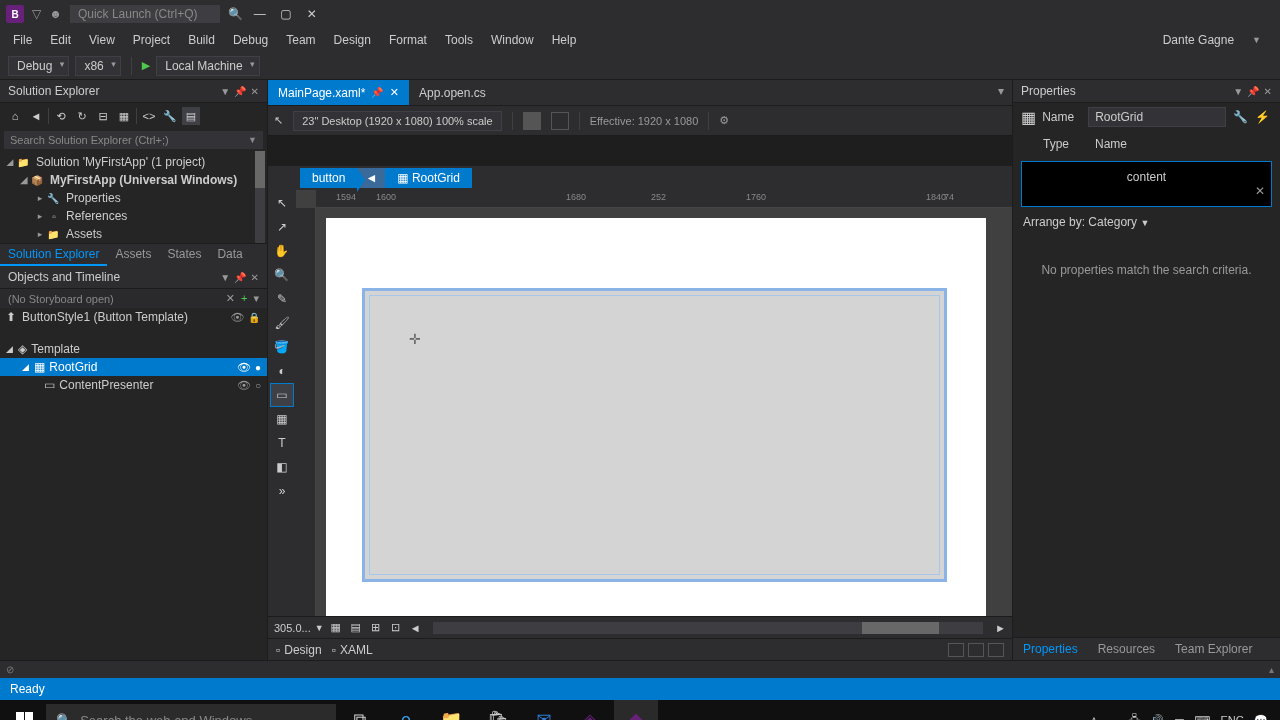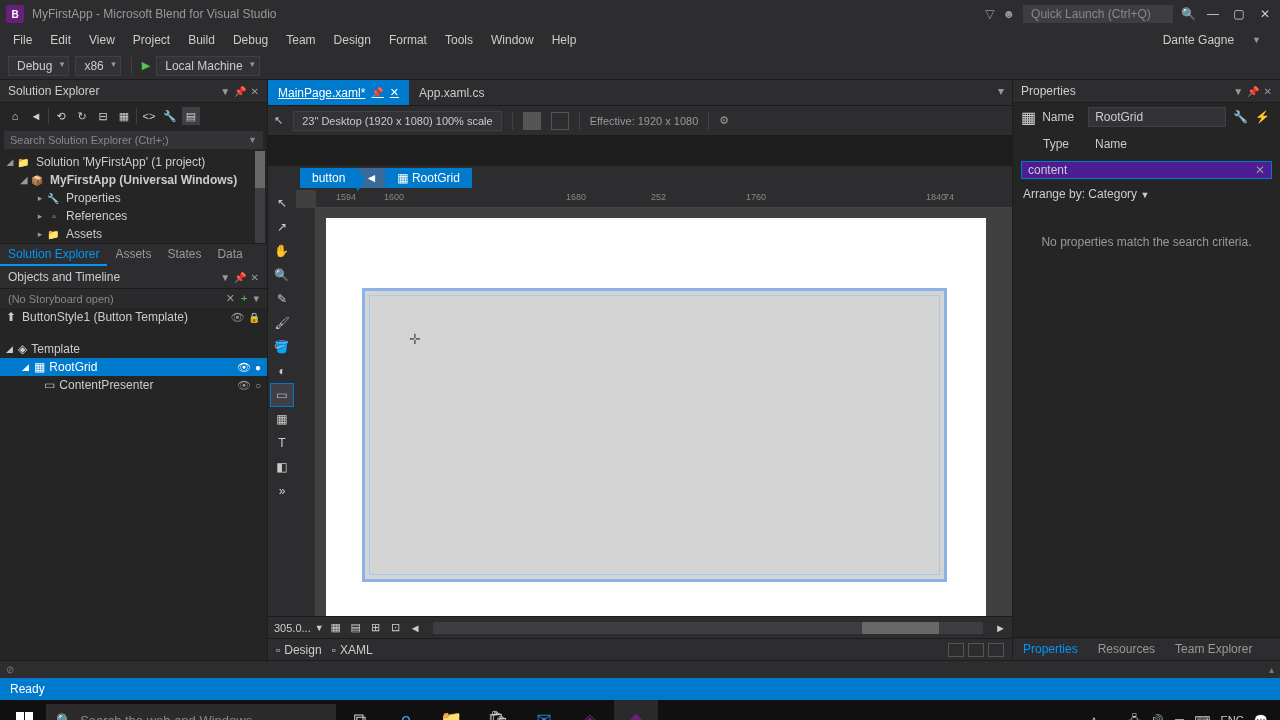--- a/index.html
+++ b/index.html
@@ -50,21 +50,21 @@
 .obj-row { display:flex; align-items:center; padding:2px 6px; font-size:12px; color:#ccc;}
 .obj-row .eye { margin-left:auto; color:#999; font-size:11px; padding:0 4px;}
 .obj-row .lock { color:#999; font-size:10px;}
 .storyboard{ color:#888;background:#2a2a2c;padding:3px 8px;font-size:11px;display:flex;align-items:center;}
 .storyboard .sbtools{margin-left:auto;display:flex;gap:6px;color:#999;}
 
 
 .center { flex: 1; background: #1e1e1e; display: flex; flex-direction: column; position:relative;}
 .doctabs { height: 26px; background: #2d2d30; display: flex; align-items: stretch; border-bottom:1px solid #1c1c1c;}
 .doctab { padding: 4px 10px; background: #2d2d30; color: #ccc; font-size: 12px; display:flex;align-items:center;gap:6px;cursor:pointer;}
-.doctab.active { background: #007acc; color: #fff; text-decoration: underline; }
+.doctab.active { background: #007acc; color: #fff; }
 .doctab .x { font-size: 11px; cursor:pointer;}
 .doctabs .spacer{flex:1;}
 .doctabs .dd{padding:4px 8px;color:#999;cursor:pointer;}
 
 .designbar { height: 30px; background: #2d2d30; display: flex; align-items: center; padding: 0 6px; gap: 10px; border-bottom:1px solid #1c1c1c;font-size:11px;color:#999;}
 .designbar .devcombo{background:#333337;padding:3px 8px;color:#ccc;border:1px solid #3f3f46;}
 .designbar .sep{width:1px;height:18px;background:#3f3f46;}
 .designbar .sq{width:18px;height:18px;border:1px solid #555;cursor:pointer;}
 .designbar .sq.fill{background:#555;}
 
@@ -99,21 +99,21 @@
 .design-xaml .spl{margin-left:auto;display:flex;gap:4px;}
 .design-xaml .spl div{width:16px;height:14px;border:1px solid #555;cursor:pointer;}
 
 
 .right { width: 268px; background: #252526; border-left:1px solid #1c1c1c; display:flex;flex-direction:column;}
 .prop-row{display:flex;align-items:center;padding:4px 8px;gap:6px;font-size:12px;}
 .prop-row label{width:40px;color:#ccc;}
 .prop-row .val{flex:1;background:#333337;padding:2px 6px;color:#ccc;border:1px solid #3f3f46;}
 .prop-icons{display:flex;gap:4px;}
 .prop-icons span{width:18px;height:18px;display:flex;align-items:center;justify-content:center;color:#ccc;cursor:pointer;}
-.searchbox{margin:4px 8px;background:#4c1d95;border:1px solid #007acc;padding:1px 6px;color:#ccc;font-size:12px;display:flex;align-items:center;}
+.searchbox{margin:4px 8px;background:#000000;border:1px solid #007acc;padding:8px 6px;color:#ccc;font-size:12px;display:flex;align-items:center;flex-direction:column;}
 .searchbox .x{margin-left:auto;color:#999;cursor:pointer;}
 .arrange{padding:4px 10px;color:#ccc;font-size:12px;}
 .nomatch{text-align:center;color:#999;padding:30px 10px;font-size:12px;}
 
 
 .right-tabs{margin-top:auto;display:flex;background:#2d2d30;font-size:12px;border-top:1px solid #1c1c1c;}
 .right-tabs span{padding:4px 10px;color:#999;cursor:pointer;}
 .right-tabs span.active{color:#0097fb;}
 
 
@@ -131,21 +131,20 @@
 .tray span{cursor:pointer;}
 
 .mini{height:18px;background:#2d2d30;border-top:1px solid #1c1c1c;display:flex;align-items:center;padding:0 6px;color:#777;font-size:10px;}
 .mini .r{margin-left:auto;}
 </style>
 </head>
 <body>
 
 <div class="titlebar">
   <div class="logo">B</div>
-  <div class="title">MyFirstApp - Microsoft Blend for Visual Studio</div>
   <div class="icons">
     <span style="color:#999;">▽</span>
     <span style="color:#999;">☻</span>
     <div class="ql">Quick Launch (Ctrl+Q)</div>
     <span style="color:#999;">🔍</span>
     <span class="winbtn">—</span>
     <span class="winbtn">▢</span>
     <span class="winbtn">✕</span>
   </div>
 </div>
@@ -287,21 +286,21 @@
   </div>
 
   <div class="center">
     <div class="doctabs">
       <div class="doctab active">
         <span>MainPage.xaml*</span>
         <span style="font-size:10px;">📌</span>
         <span class="x">✕</span>
       </div>
       <div class="doctab">
-        <span>App.xaml.cs</span>
+        <span>App.open.cs</span>
       </div>
       <div class="spacer"></div>
       <div class="dd">▾</div>
     </div>
 
     <div class="designbar">
       <span style="color:#ccc;">↖</span>
       <div class="devcombo">23" Desktop (1920 x 1080) 100% scale</div>
       <div class="sep"></div>
       <div class="sq fill"></div>
@@ -330,21 +329,21 @@
         <div class="vt">◐</div>
         <div class="vt sel">▭</div>
         <div class="vt">▦</div>
         <div class="vt">T</div>
         <div class="vt">◧</div>
         <div class="vt">»</div>
       </div>
       <div class="canvas-area">
         <div class="ruler-h">
           <span style="left:20px;">1594</span>
-          <span style="left:68px;">1600</span>
+          <span style="left:60px;">1600</span>
           <span style="left:250px;">1680</span>
           <span style="left:335px;">252</span>
           <span style="left:430px;">1760</span>
           <span style="left:610px;">1840</span>
           <span style="left:628px;">74</span>
         </div>
         <div class="ruler-v"></div>
         <div class="artboard">
           <div class="sel-rect">
             <div class="inner"></div>

